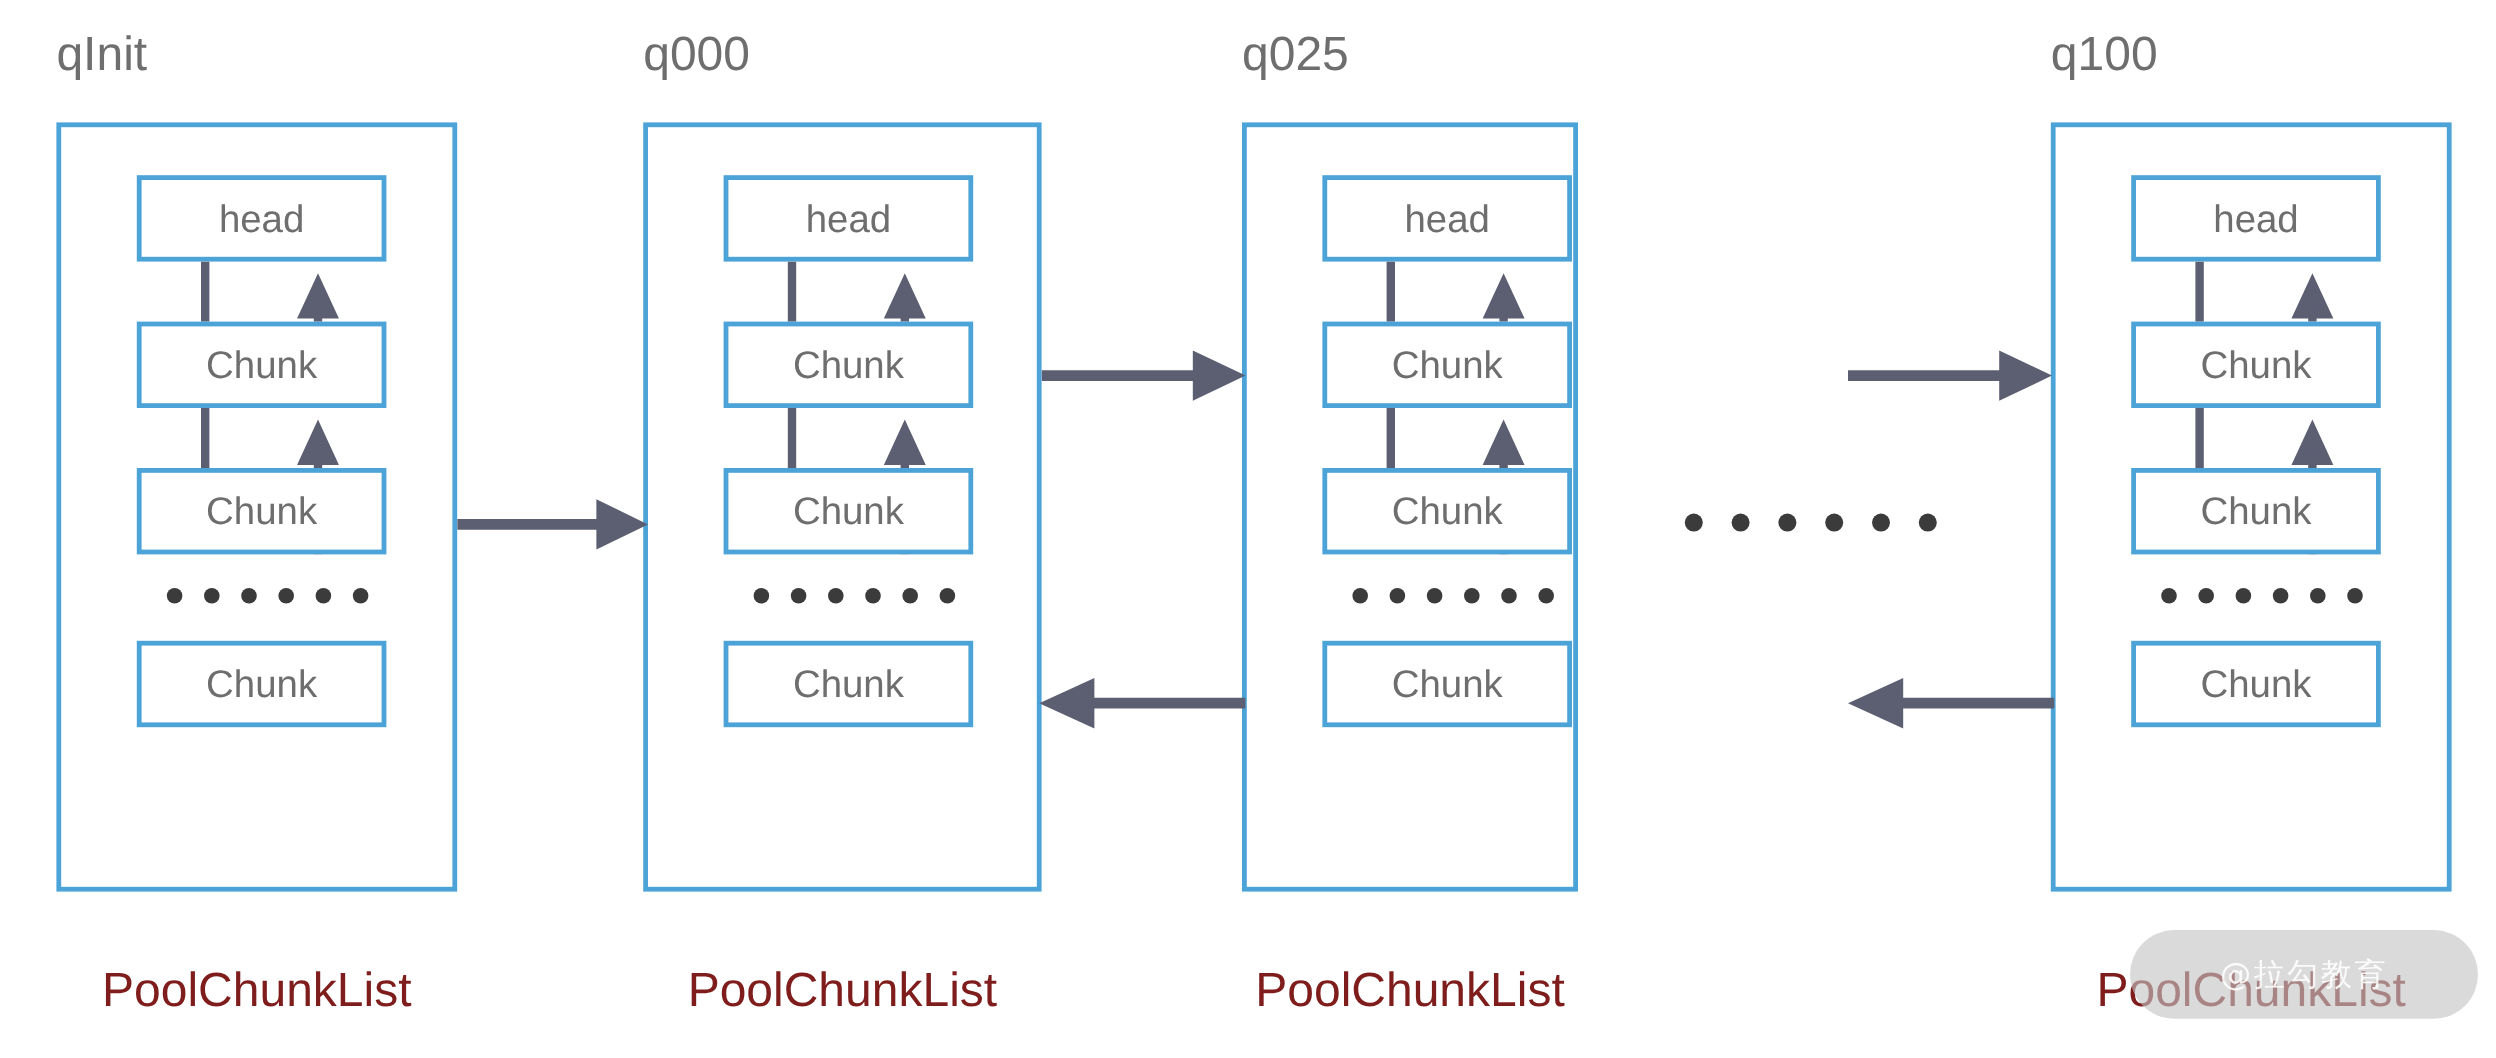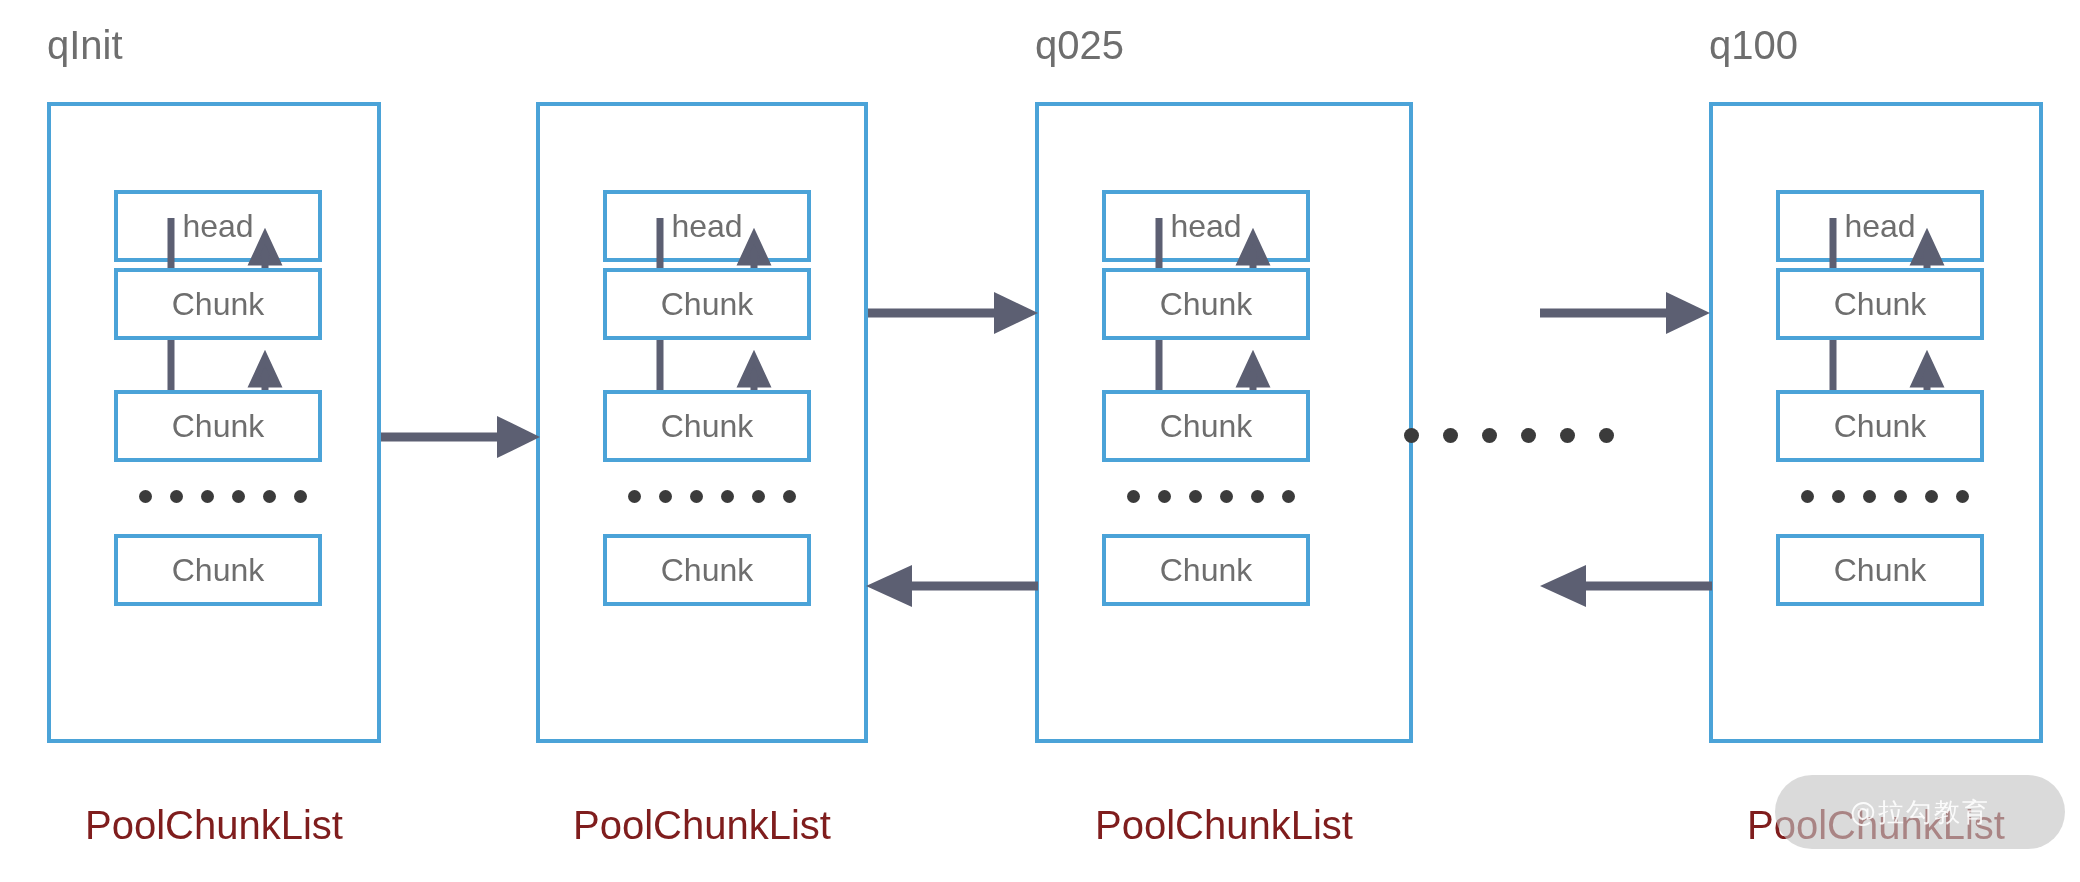--- a/index.html
+++ b/index.html
@@ -69,21 +69,21 @@
     background: #ffffff;
     display: flex;
     align-items: center;
     justify-content: center;
     font-size: 32px;
     color: #6e6e6e;
     left: 63px;
     width: 208px;
     height: 72px;
   }
-  .node-head   { top: 40px; margin-top: 44px; }
+  .node-head   { top: 40px; }
   .node-c1     { top: 162px; }
   .node-c2     { top: 284px; }
   .node-c3     { top: 428px; }
 
   
   .vlink {
     position: absolute;
     left: 63px;
     width: 208px;
     height: 122px;
@@ -183,20 +183,21 @@
         <span class="dot"></span>
         <span class="dot"></span>
         <span class="dot"></span>
       </div>
       <div class="node node-c3">Chunk</div>
     </div>
     <div class="col-caption">PoolChunkList</div>
   </div>
 
   <div class="column" style="left:536px; width:332px;">
+    <div class="col-title">q000</div>
     <div class="panel">
       <div class="node node-head">head</div>
       <div class="vlink vlink-1">
         <svg viewBox="0 0 208 122" preserveAspectRatio="none">
           <path d="M57 0 L57 86 M57 104 L45 78 L69 78 Z" fill="#5c5f72" stroke="#5c5f72" stroke-width="7"></path>
           <path d="M151 122 L151 36 M151 18 L139 44 L163 44 Z" fill="#5c5f72" stroke="#5c5f72" stroke-width="7"></path>
         </svg>
       </div>
       <div class="node node-c1">Chunk</div>
       <div class="vlink vlink-2">
@@ -212,21 +213,21 @@
         <span class="dot"></span>
         <span class="dot"></span>
         <span class="dot"></span>
         <span class="dot"></span>
       </div>
       <div class="node node-c3">Chunk</div>
     </div>
     <div class="col-caption">PoolChunkList</div>
   </div>
 
-  <div class="column" style="left:1035px; width:333px;padding-left:45px;">
+  <div class="column" style="left:1035px; width:280px;">
     <div class="col-title">q025</div>
     <div class="panel">
       <div class="node node-head">head</div>
       <div class="vlink vlink-1">
         <svg viewBox="0 0 208 122" preserveAspectRatio="none">
           <path d="M57 0 L57 86 M57 104 L45 78 L69 78 Z" fill="#5c5f72" stroke="#5c5f72" stroke-width="7"></path>
           <path d="M151 122 L151 36 M151 18 L139 44 L163 44 Z" fill="#5c5f72" stroke="#5c5f72" stroke-width="7"></path>
         </svg>
       </div>
       <div class="node node-c1">Chunk</div>

